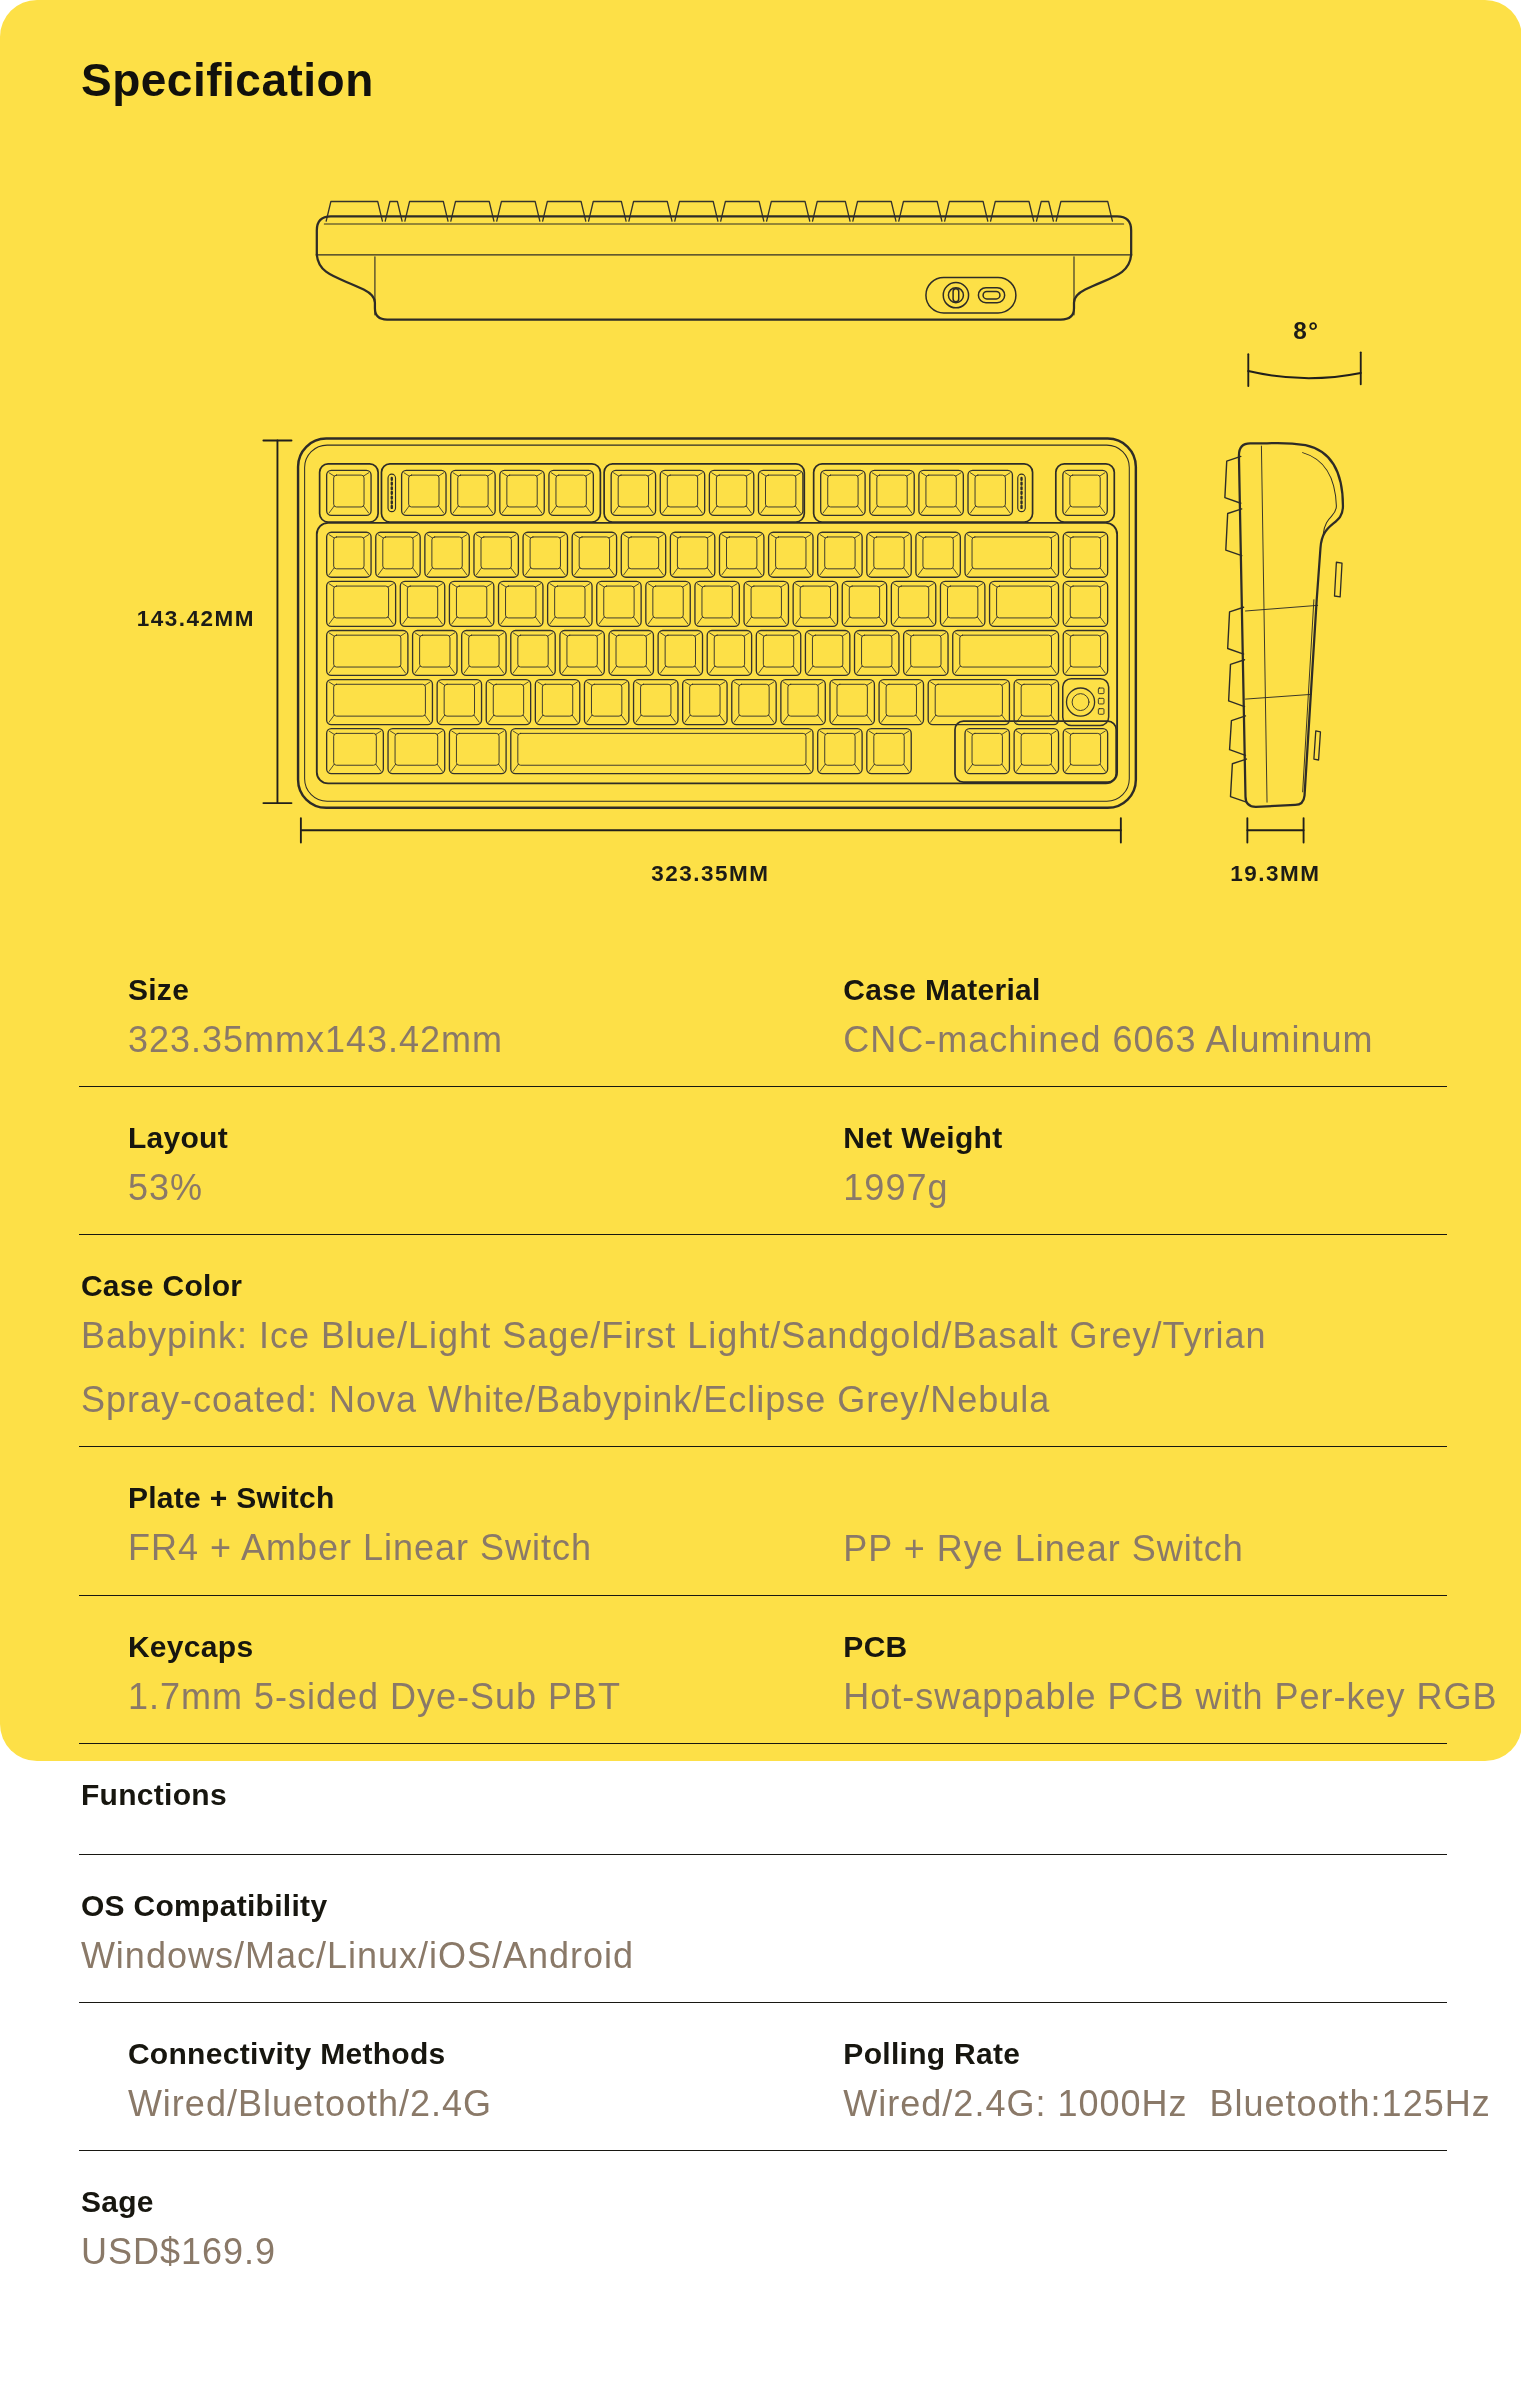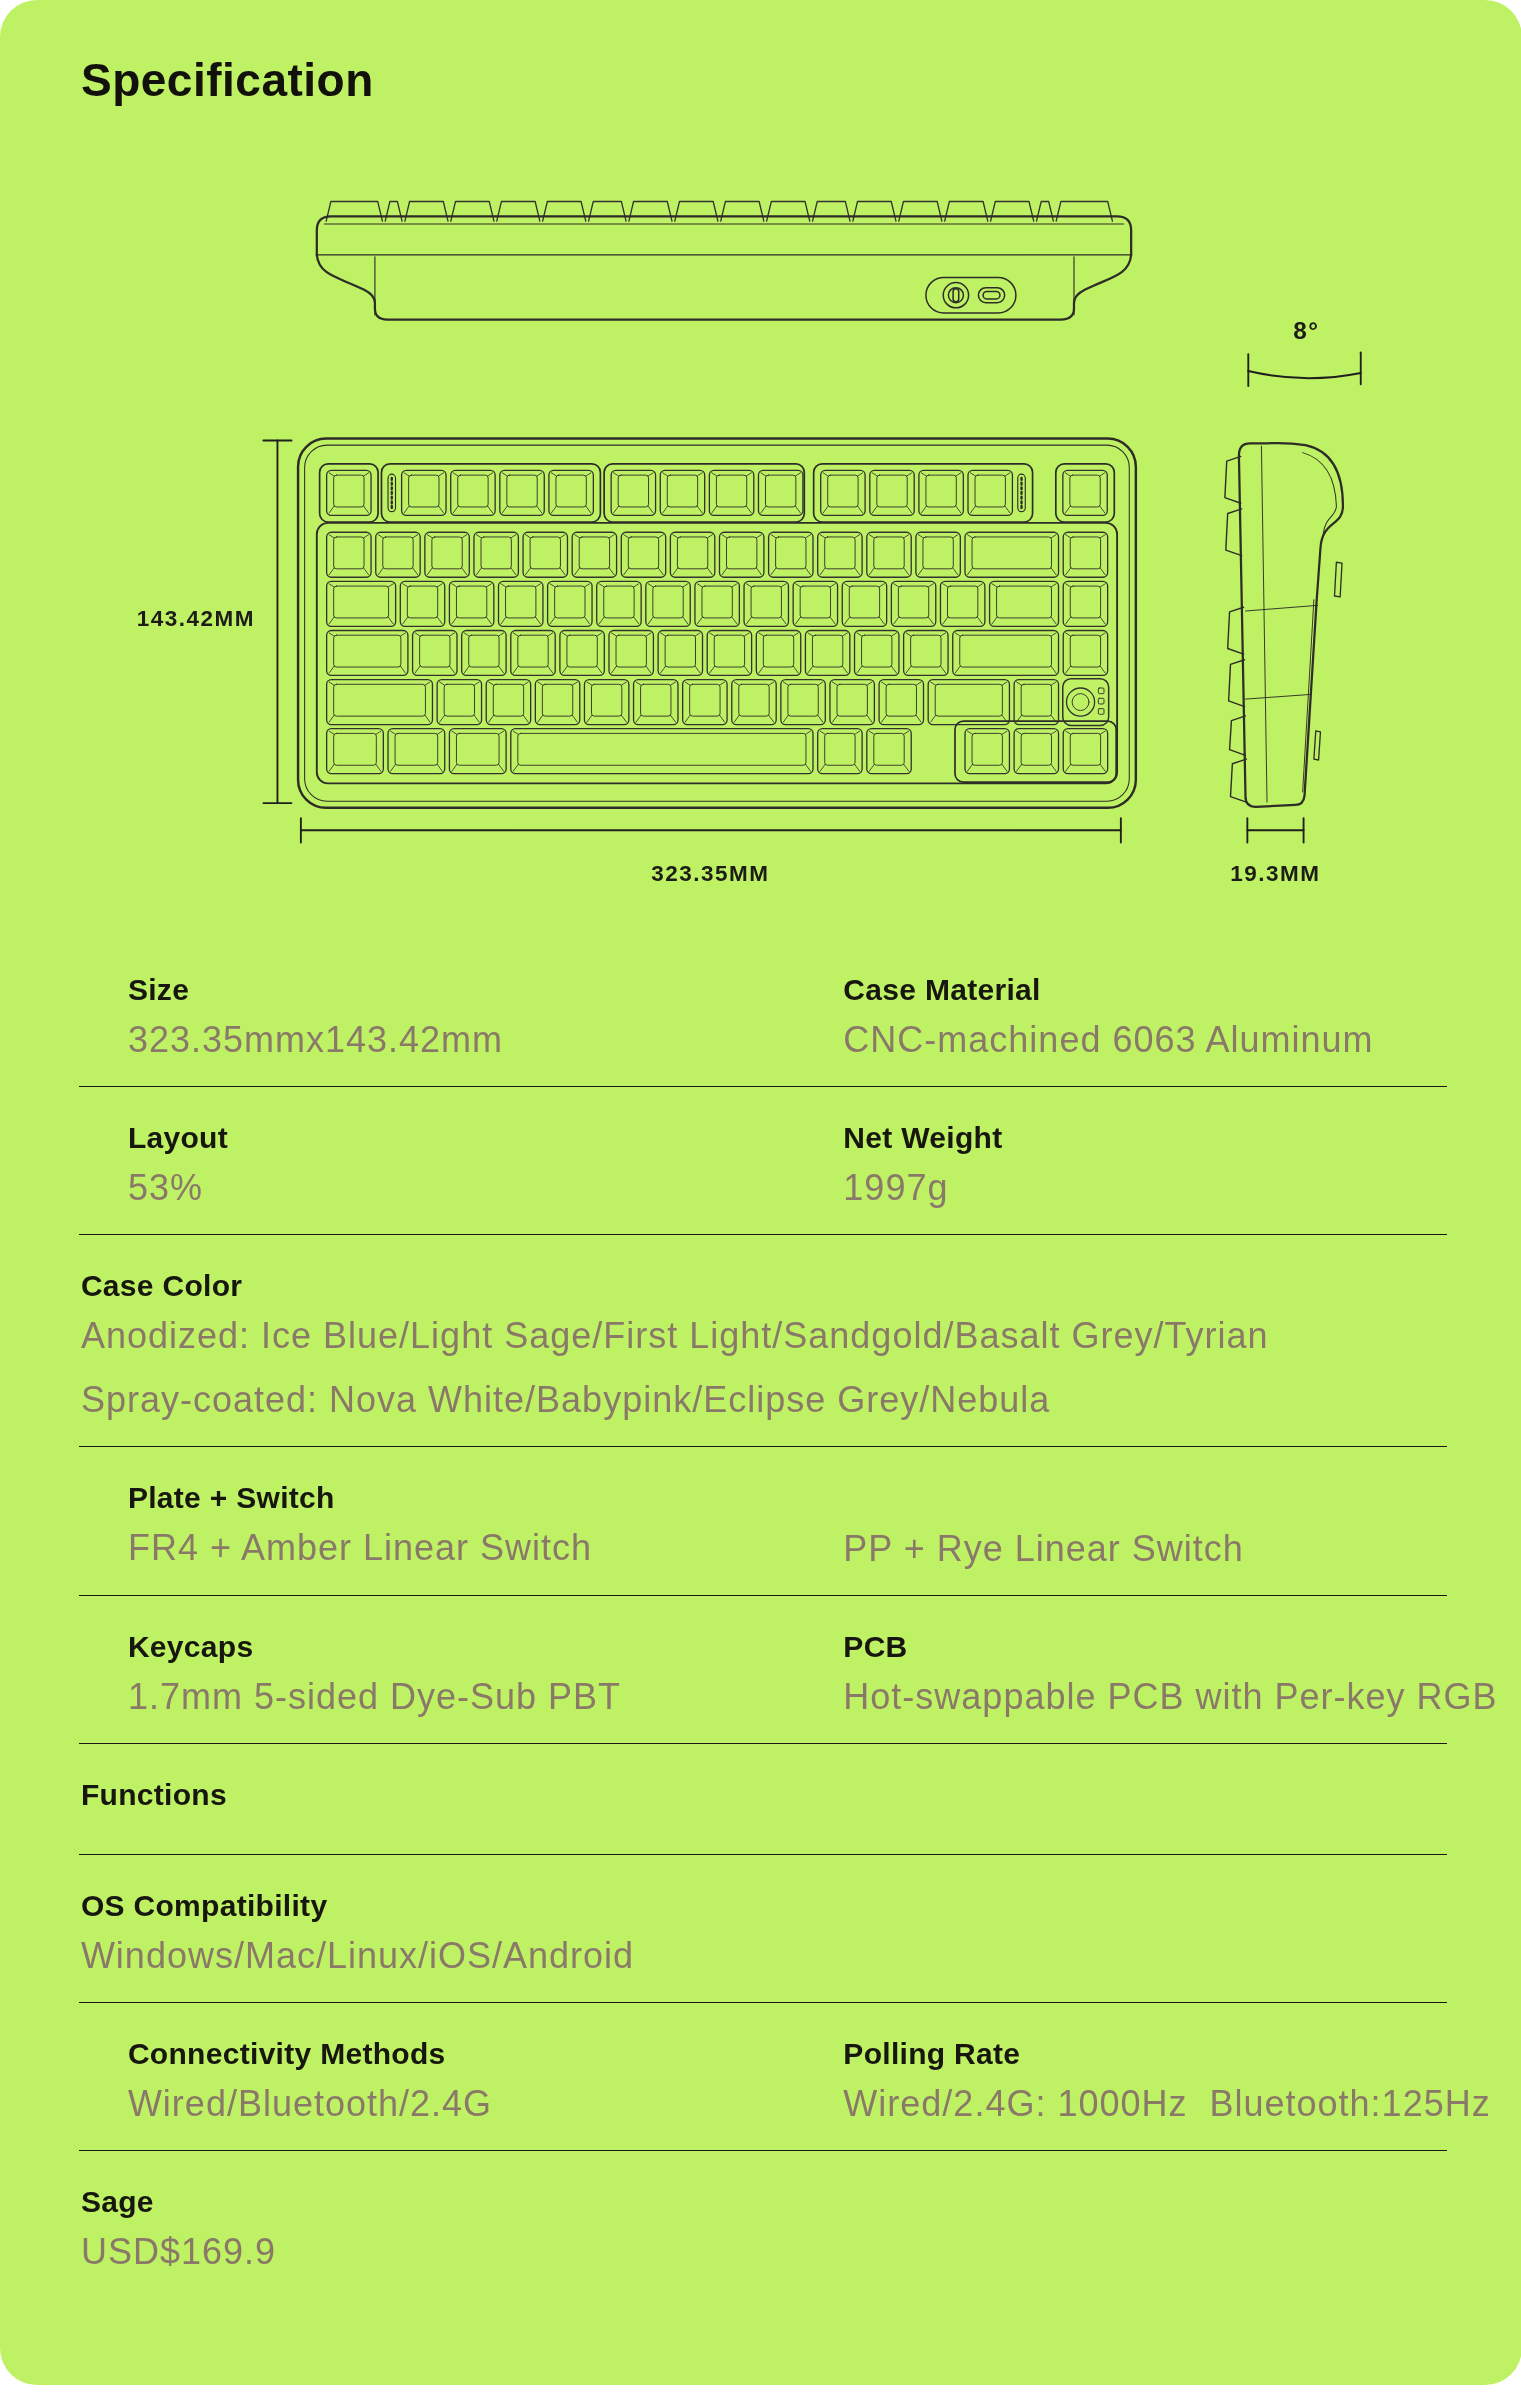--- a/index.html
+++ b/index.html
@@ -1,22 +1,22 @@
 <!DOCTYPE html>
 <html style="font-size:15px"><head>
 <meta charset="utf-8">
 <style>
   html,body{margin:0;padding:0;}
   body{
     width:1522px;height:2399px;position:relative;background:#ffffff;
     font-family:"Liberation Sans", sans-serif;overflow:hidden;
   }
   .card{
-    position:absolute;left:0;top:0;width:1522px;height:2385px;
-    background:#bef264;border-radius:37px;
+    position:absolute;left:0;top:0;width:1522px;height:1761px;
+    background:#fde047;border-radius:37px;
   }
   .title{
     position:absolute;left:81px;top:52px;margin:0;
     font-size:46px;font-weight:800;color:#12110c;letter-spacing:0.5px;line-height:56px;
   }
   .drawing{position:absolute;left:0;top:0;width:1522px;height:2399px;pointer-events:none;}
   .dim{font-family:"Liberation Sans",sans-serif;font-size:24px;font-weight:600;
        letter-spacing:1.6px;fill:#1d1c17;}
   .dim-angle{font-size:26px;}
   .specs{position:absolute;left:79px;right:75px;top:939px;}
@@ -652,21 +652,21 @@
         </div>
         <div class="cell">
           <div class="label">Net Weight</div>
           <div class="value">1997g</div>
         </div>
       </div>
     </div>
 
     <div class="row">
       <div class="label">Case Color</div>
-      <div class="value">Anodized: Ice Blue/Light Sage/First Light/Sandgold/Basalt Grey/Tyrian</div>
+      <div class="value">Babypink: Ice Blue/Light Sage/First Light/Sandgold/Basalt Grey/Tyrian</div>
       <div class="value">Spray-coated: Nova White/Babypink/Eclipse Grey/Nebula</div>
     </div>
 
     <div class="row">
       <div class="cells">
         <div class="cell">
           <div class="label">Plate + Switch</div>
           <div class="value">FR4 + Amber Linear Switch</div>
         </div>
         <div class="cell">

